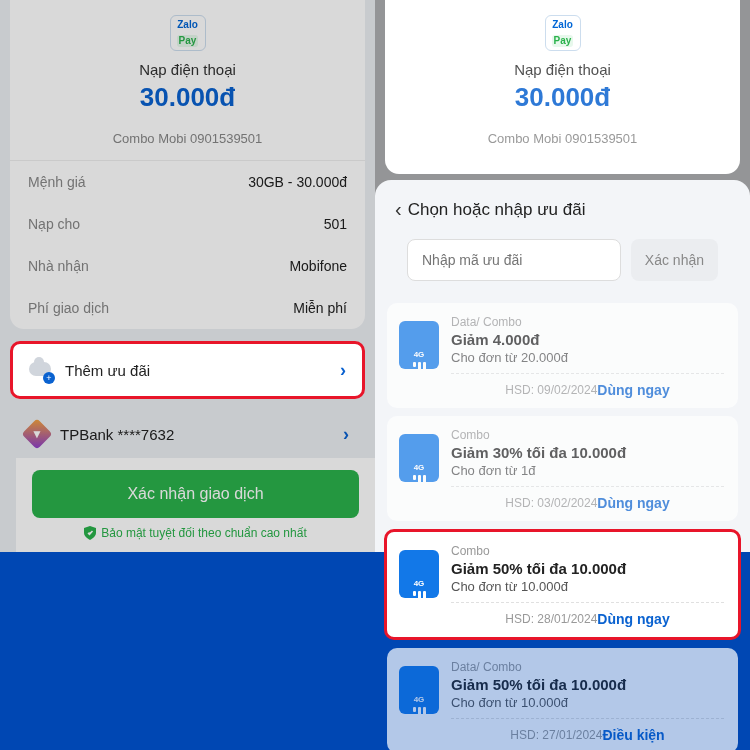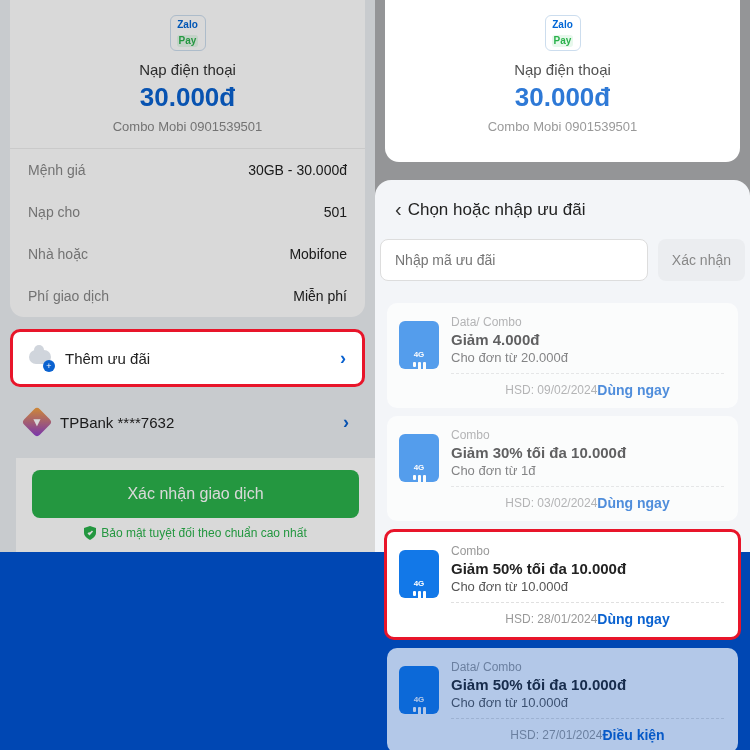--- a/index.html
+++ b/index.html
@@ -7,21 +7,21 @@
   .panel { width: 375px; height: 552px; position: relative; }
   .left-panel { background: #eceff3; }
   .left-overlay { position: absolute; inset: 0; background: rgba(0,0,0,0.15); pointer-events: none; z-index: 5; }
   
   .card { background: #fff; border-radius: 0 0 14px 14px; margin: 0 10px; padding: 15px 0 0; text-align: center; }
   .logo-box { display: inline-block; width: 36px; height: 36px; border-radius: 6px; border: 1px solid #cde; padding: 4px; }
   .logo-top { font-size: 10px; font-weight: bold; color: #0066d6; line-height: 1; }
   .logo-bot { font-size: 10px; font-weight: bold; color: #2bb24c; line-height: 1; background: #e7f8ec; border-radius: 3px; padding: 1px 2px; margin-top: 2px; display: inline-block; }
   .title { font-size: 15px; color: #333; margin-top: 10px; }
   .amount { font-size: 26px; font-weight: bold; color: #0a62d0; margin-top: 4px; }
-  .subtitle { font-size: 13px; color: #888; margin: 6px 0 14px; }
+  .subtitle { font-size: 13px; color: #888; margin: 18px 0 14px; }
   .rows { border-top: 1px solid #eee; }
   .row { display: flex; justify-content: space-between; padding: 13px 18px; font-size: 14px; }
   .row .label { color: #888; }
   .row .val { color: #222; }
   
   .offer-row { background: #fff; margin: 12px 10px 0; border-radius: 10px; padding: 14px 16px; display: flex; align-items: center; position: relative; }
   .offer-row.highlight { border: 3px solid #e8152a; z-index: 10; }
   .offer-icon { width: 24px; height: 24px; margin-right: 12px; position: relative; }
   .cloud { width: 22px; height: 14px; background: #d0d5dc; border-radius: 10px; position: relative; top: 4px; }
   .cloud::before { content: ''; position: absolute; width: 10px; height: 10px; background: #d0d5dc; border-radius: 50%; top: -5px; left: 5px; }
@@ -41,21 +41,21 @@
   
   .right-panel { background: #eceff3; position: relative; }
   .right-dim { background: rgba(60,60,60,0.5); }
   .right-card { background: #fff; border-radius: 0 0 14px 14px; margin: 0 10px; padding: 15px 0 14px; text-align: center; }
   .right-card .title, .right-card .amount, .right-card .subtitle { opacity: 0.85; }
   
   .sheet { position: absolute; top: 180px; left: 0; right: 0; bottom: 0; background: #f3f5f8; border-radius: 16px 16px 0 0; padding-top: 8px; }
   .sheet-head { display: flex; align-items: center; padding: 10px 14px; }
   .back { font-size: 20px; color: #333; padding: 0 6px; }
   .sheet-title { flex: 1; font-size: 17px; font-weight: 500; color: #222; margin-right: 26px; }
-  .input-row { display: flex; gap: 10px; padding: 8px 5px 14px; }
+  .input-row { display: flex; gap: 10px; padding: 8px 32px 14px; }
   .code-input { flex: 1; border: 1px solid #ddd; border-radius: 8px; padding: 12px 14px; font-size: 14px; background: #fff; }
   .confirm-code { background: #ebedf0; border: none; border-radius: 8px; padding: 12px 14px; font-size: 14px; color: #888; }
   
   .voucher { background: #fff; margin: 8px 12px 0; border-radius: 10px; padding: 12px 14px 10px 12px; display: flex; position: relative; }
   .voucher.dim { opacity: 0.7; }
   .voucher.hl { border: 3px solid #e8152a; opacity: 1; z-index: 20; margin: 8px 9px 0; }
   .v-icon { width: 40px; height: 48px; background: #1278e8; border-radius: 6px; margin-right: 12px; flex-shrink: 0; display: flex; flex-direction: column; align-items: center; justify-content: center; color: #fff; margin-top: 6px; }
   .v-icon .g4 { font-size: 8px; font-weight: bold; margin-top: 33px; }
   .v-icon .bars { display: flex; gap: 2px; margin-top: 3px; }
   .v-icon .bars span { width: 3px; background: #fff; border-radius: 1px; }
@@ -84,21 +84,21 @@
     <div class="rows" id="left-rows">
         <div class="row">
           <span class="label">Mệnh giá</span>
           <span class="val">30GB - 30.000đ</span>
         </div>
         <div class="row">
           <span class="label">Nạp cho</span>
           <span class="val">501</span>
         </div>
         <div class="row">
-          <span class="label">Nhà hoặc</span>
+          <span class="label">Nhà nhận</span>
           <span class="val">Mobifone</span>
         </div>
         <div class="row">
           <span class="label">Phí giao dịch</span>
           <span class="val">Miễn phí</span>
         </div>
       </div>
   </div>
 
   <div class="offer-row highlight">

